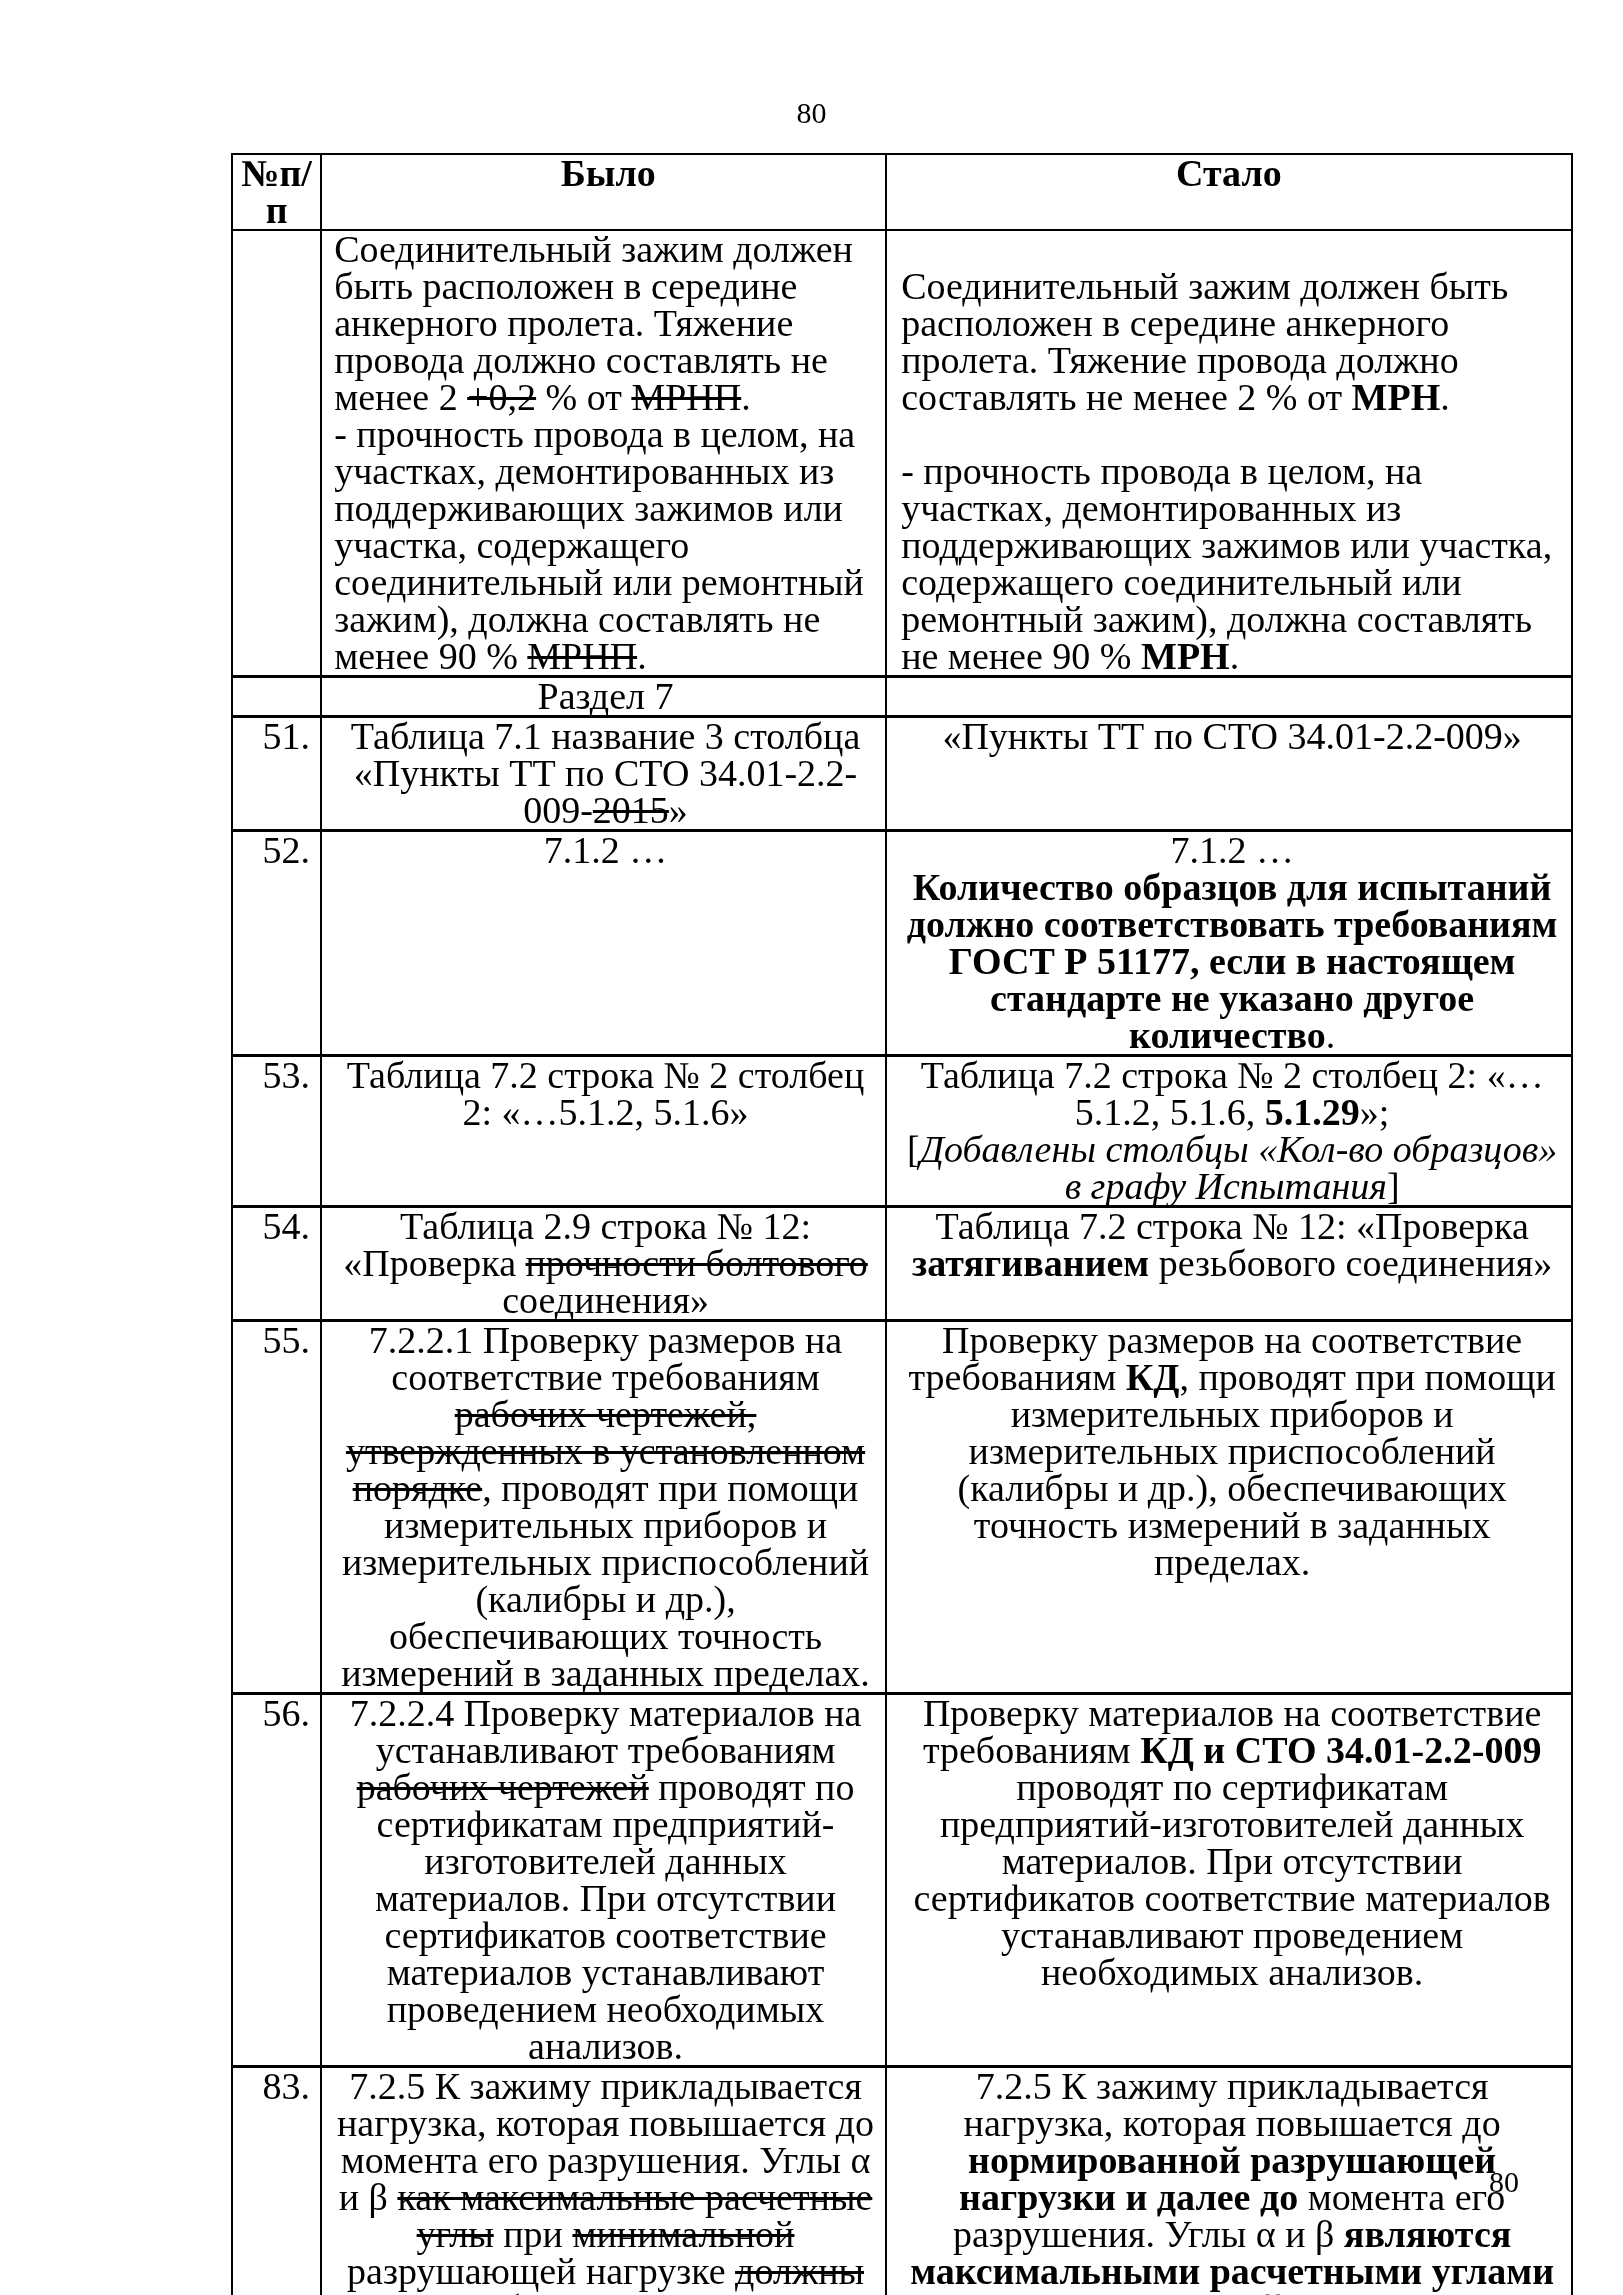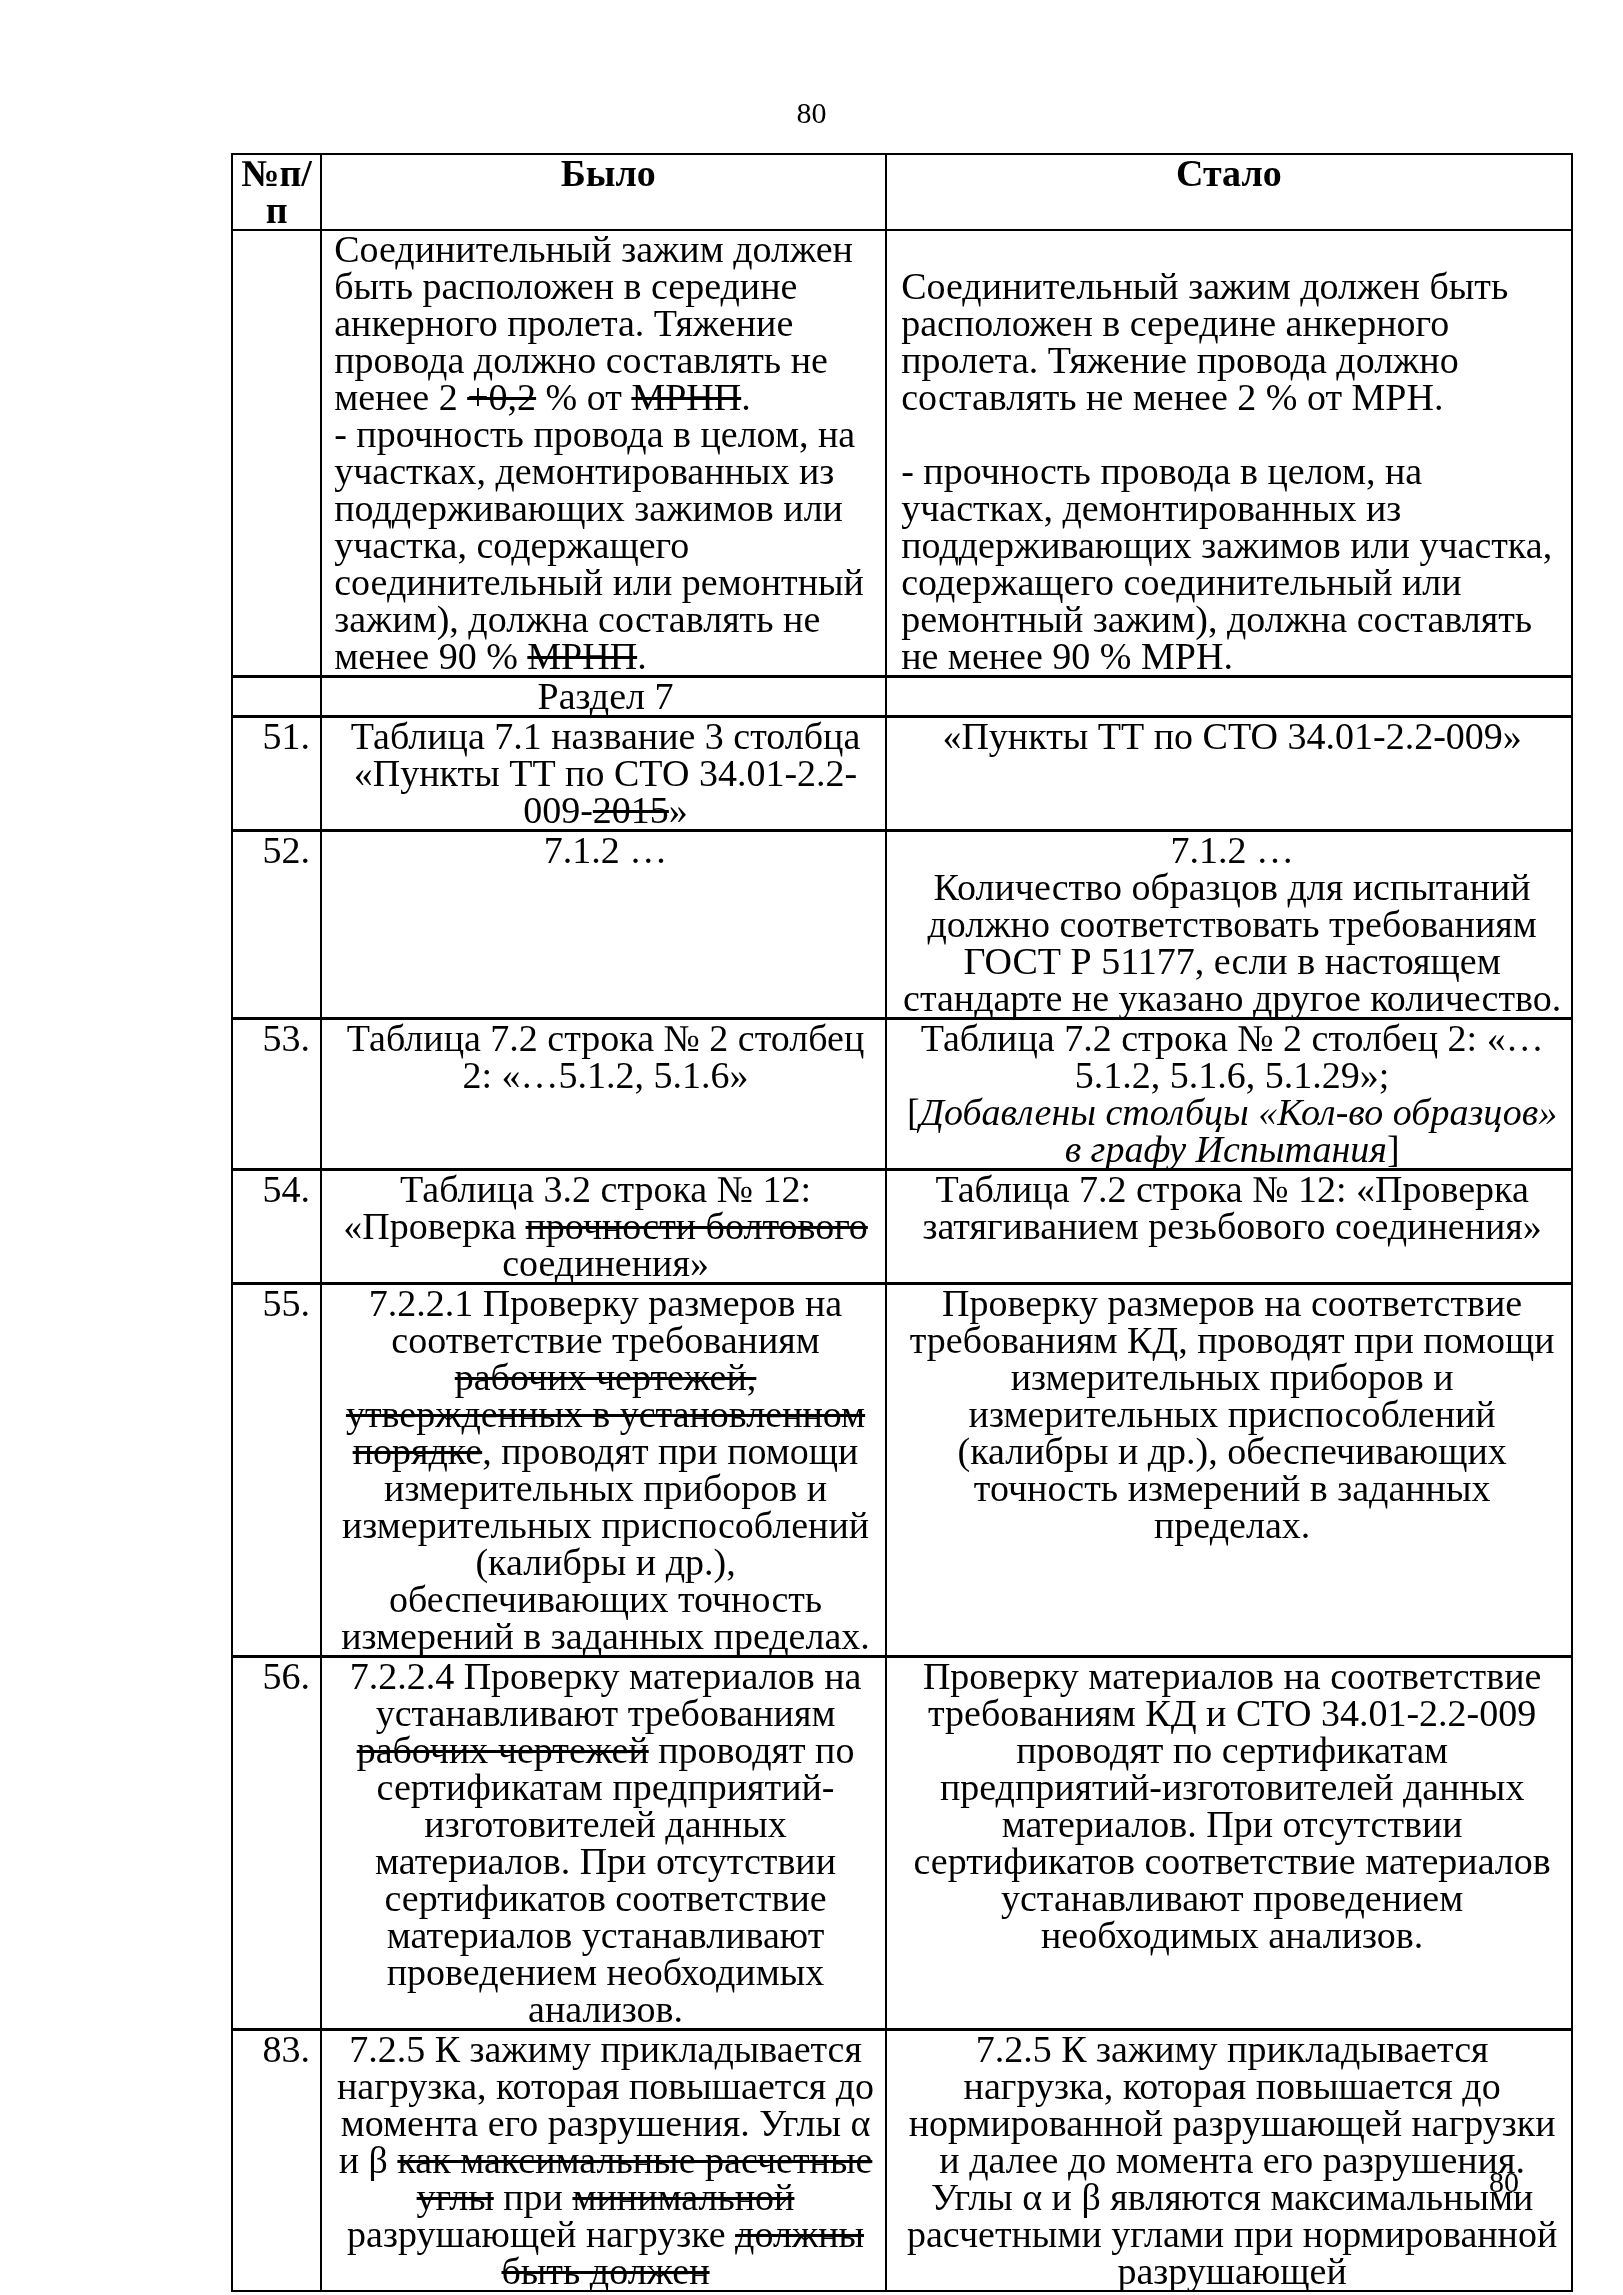--- a/index.html
+++ b/index.html
@@ -34,21 +34,21 @@
     font-weight: bold; text-align: center; padding: 0 2.6px;
     height: 38px; line-height: 37px;
   }
   table.cmp tr.row td { border-top-width: 3.3px; text-align: center; }
   table.cmp th.num, table.cmp td.num { width: 82px; }
   table.cmp td.num { padding-left: 22px; padding-right: 2.6px; }
   table.cmp th.was, table.cmp td.was { width: 548px; padding-left: 12px; }
   td.was { padding-left: 14.4px; }
   td.now { padding-left: 14.4px; }
   s { text-decoration: line-through; text-decoration-thickness: 2.6px; }
-  b { font-weight: normal; }
+  b { font-weight: bold; }
   i { }
   .seg { display: inline; }
   .para { display: block; }
   .spacer { display: block; height: 37px; }
 </style>
 </head>
 <body>
 
 <div class="page-num-top">80</div>
 
@@ -106,21 +106,21 @@
           <span class="para"><span class="seg">Таблица 7.2 строка № 2 столбец 2: «…5.1.2, 5.1.6»</span></span>
         </td>
         <td class="now">
           <span class="para"><span class="seg">Таблица 7.2 строка № 2 столбец 2: «…5.1.2, 5.1.6, </span><b class="seg">5.1.29</b><span class="seg">»;</span></span>
           <span class="para"><span class="seg">[</span><i class="seg">Добавлены столбцы «Кол-во образцов» в графу Испытания</i><span class="seg">]</span></span>
         </td>
       </tr>
       <tr class="row">
         <td class="num">54.</td>
         <td class="was">
-          <span class="para"><span class="seg">Таблица 3.2 строка № 12:</span></span>
+          <span class="para"><span class="seg">Таблица 2.9 строка № 12:</span></span>
           <span class="para"><span class="seg">«Проверка </span><s class="seg">прочности болтового</s><span class="seg"> соединения»</span></span>
         </td>
         <td class="now">
           <span class="para"><span class="seg">Таблица 7.2 строка № 12: «Проверка </span><b class="seg">затягиванием</b><span class="seg"> резьбового соединения»</span></span>
         </td>
       </tr>
       <tr class="row">
         <td class="num">55.</td>
         <td class="was">
           <span class="para"><span class="seg">7.2.2.1 Проверку размеров на соответствие требованиям </span><s class="seg">рабочих чертежей, утвержденных в установленном порядке</s><span class="seg">, проводят при помощи измерительных приборов и измерительных приспособлений (калибры и др.), обеспечивающих точность измерений в заданных пределах.</span></span>

